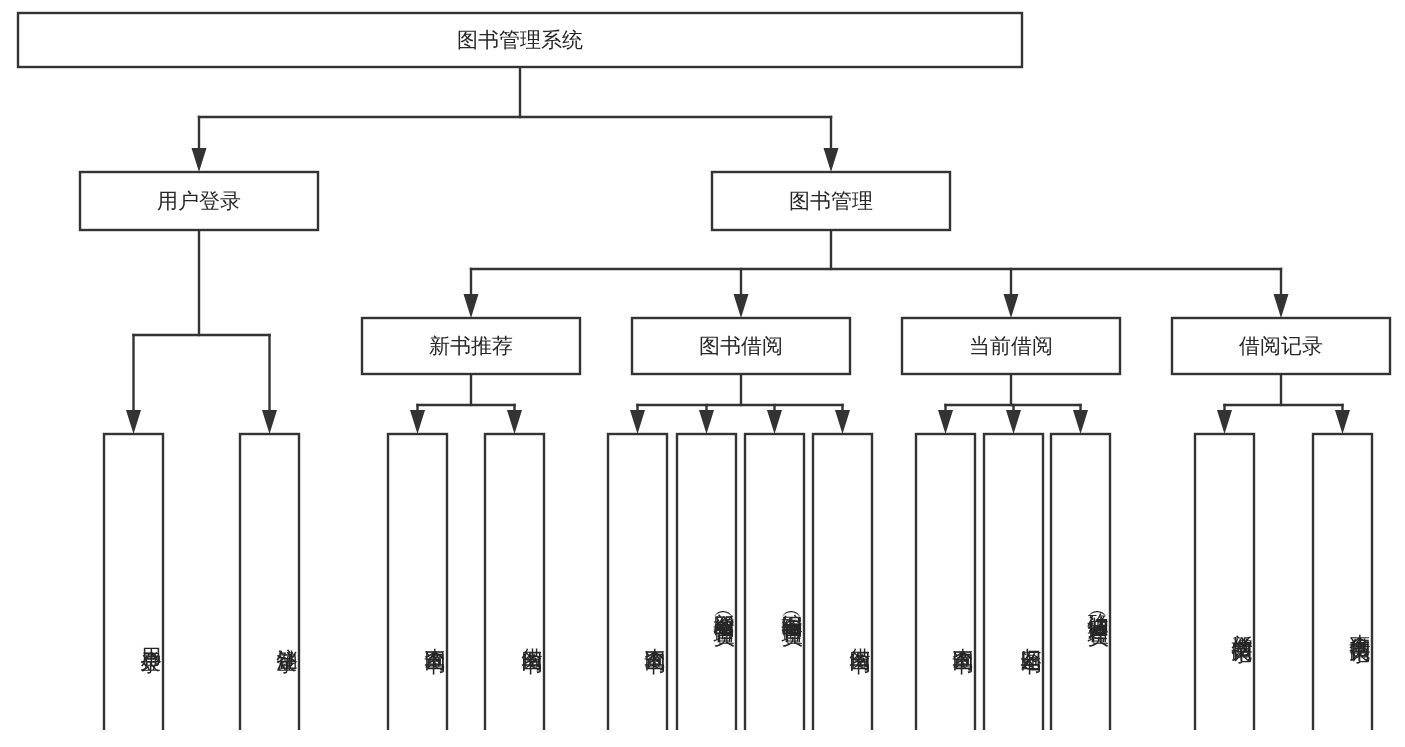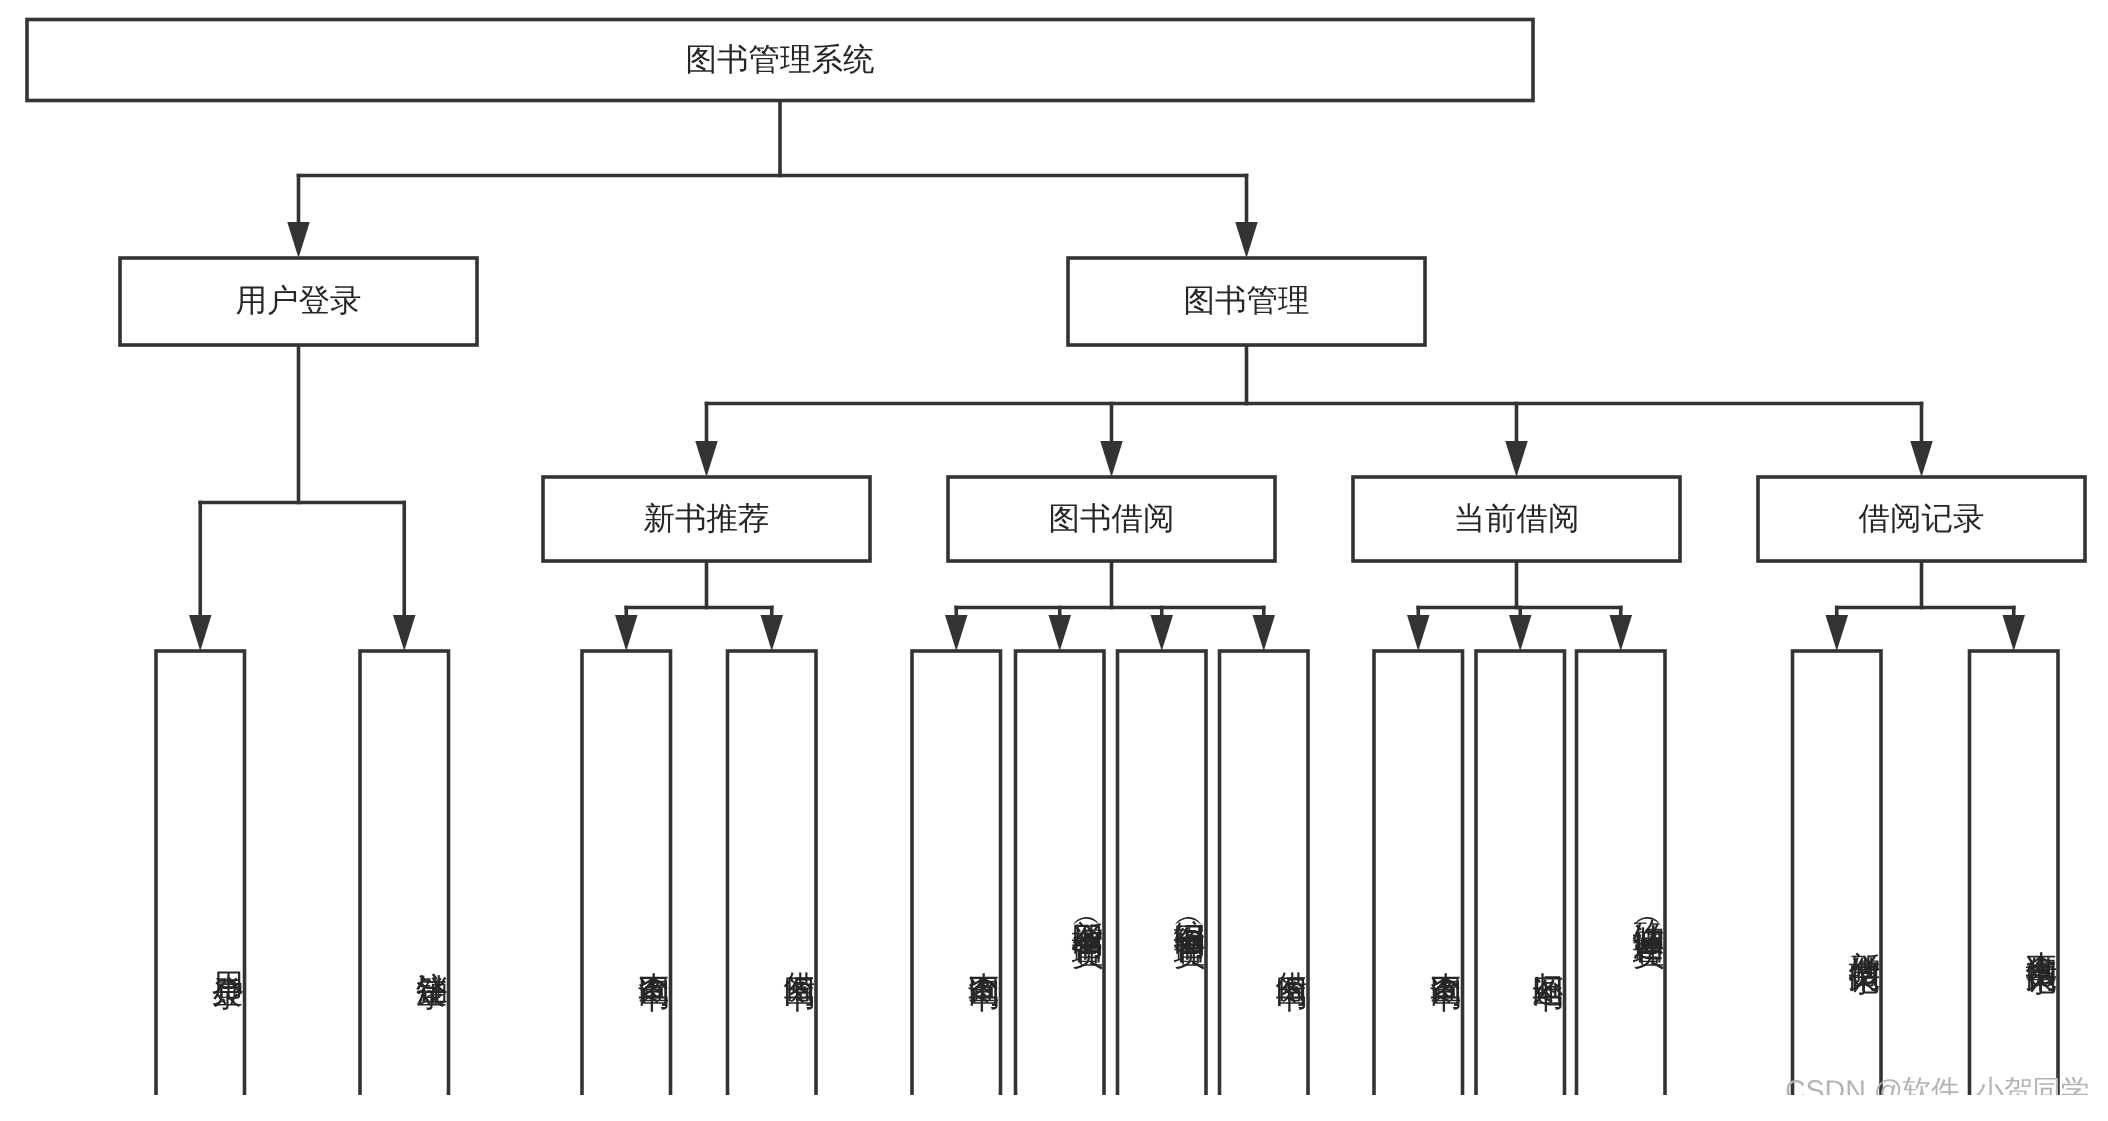--- a/index.html
+++ b/index.html
@@ -185,14 +185,13 @@
       <div class="node-label-v" style="left: 608px; width: 59px; height: 197px; top: 536px;">查询图书</div>
       <div class="node-label-v" style="left: 677px; width: 59px; height: 257px; top: 476px;">新增图书（管理员）</div>
       <div class="node-label-v" style="left: 745px; width: 59px; height: 257px; top: 476px;">编辑图书（管理员）</div>
       <div class="node-label-v" style="left: 813px; width: 59px; height: 197px; top: 536px;">借阅图书</div>
       <div class="node-label-v" style="left: 916px; width: 59px; height: 197px; top: 536px;">查询图书</div>
       <div class="node-label-v" style="left: 984px; width: 59px; height: 197px; top: 536px;">归还图书</div>
       <div class="node-label-v" style="left: 1051px; width: 59px; height: 257px; top: 476px;">确认归还（管理员）</div>
       <div class="node-label-v" style="left: 1195px; width: 59px; height: 221px; top: 512px;">新增借阅记录</div>
       <div class="node-label-v" style="left: 1313px; width: 59px; height: 221px; top: 512px;">查询借阅记录</div>
     </div>
-  <div class="watermark">CSDN @软件_小贺同学</div>
 </div>
 
 </body></html>

